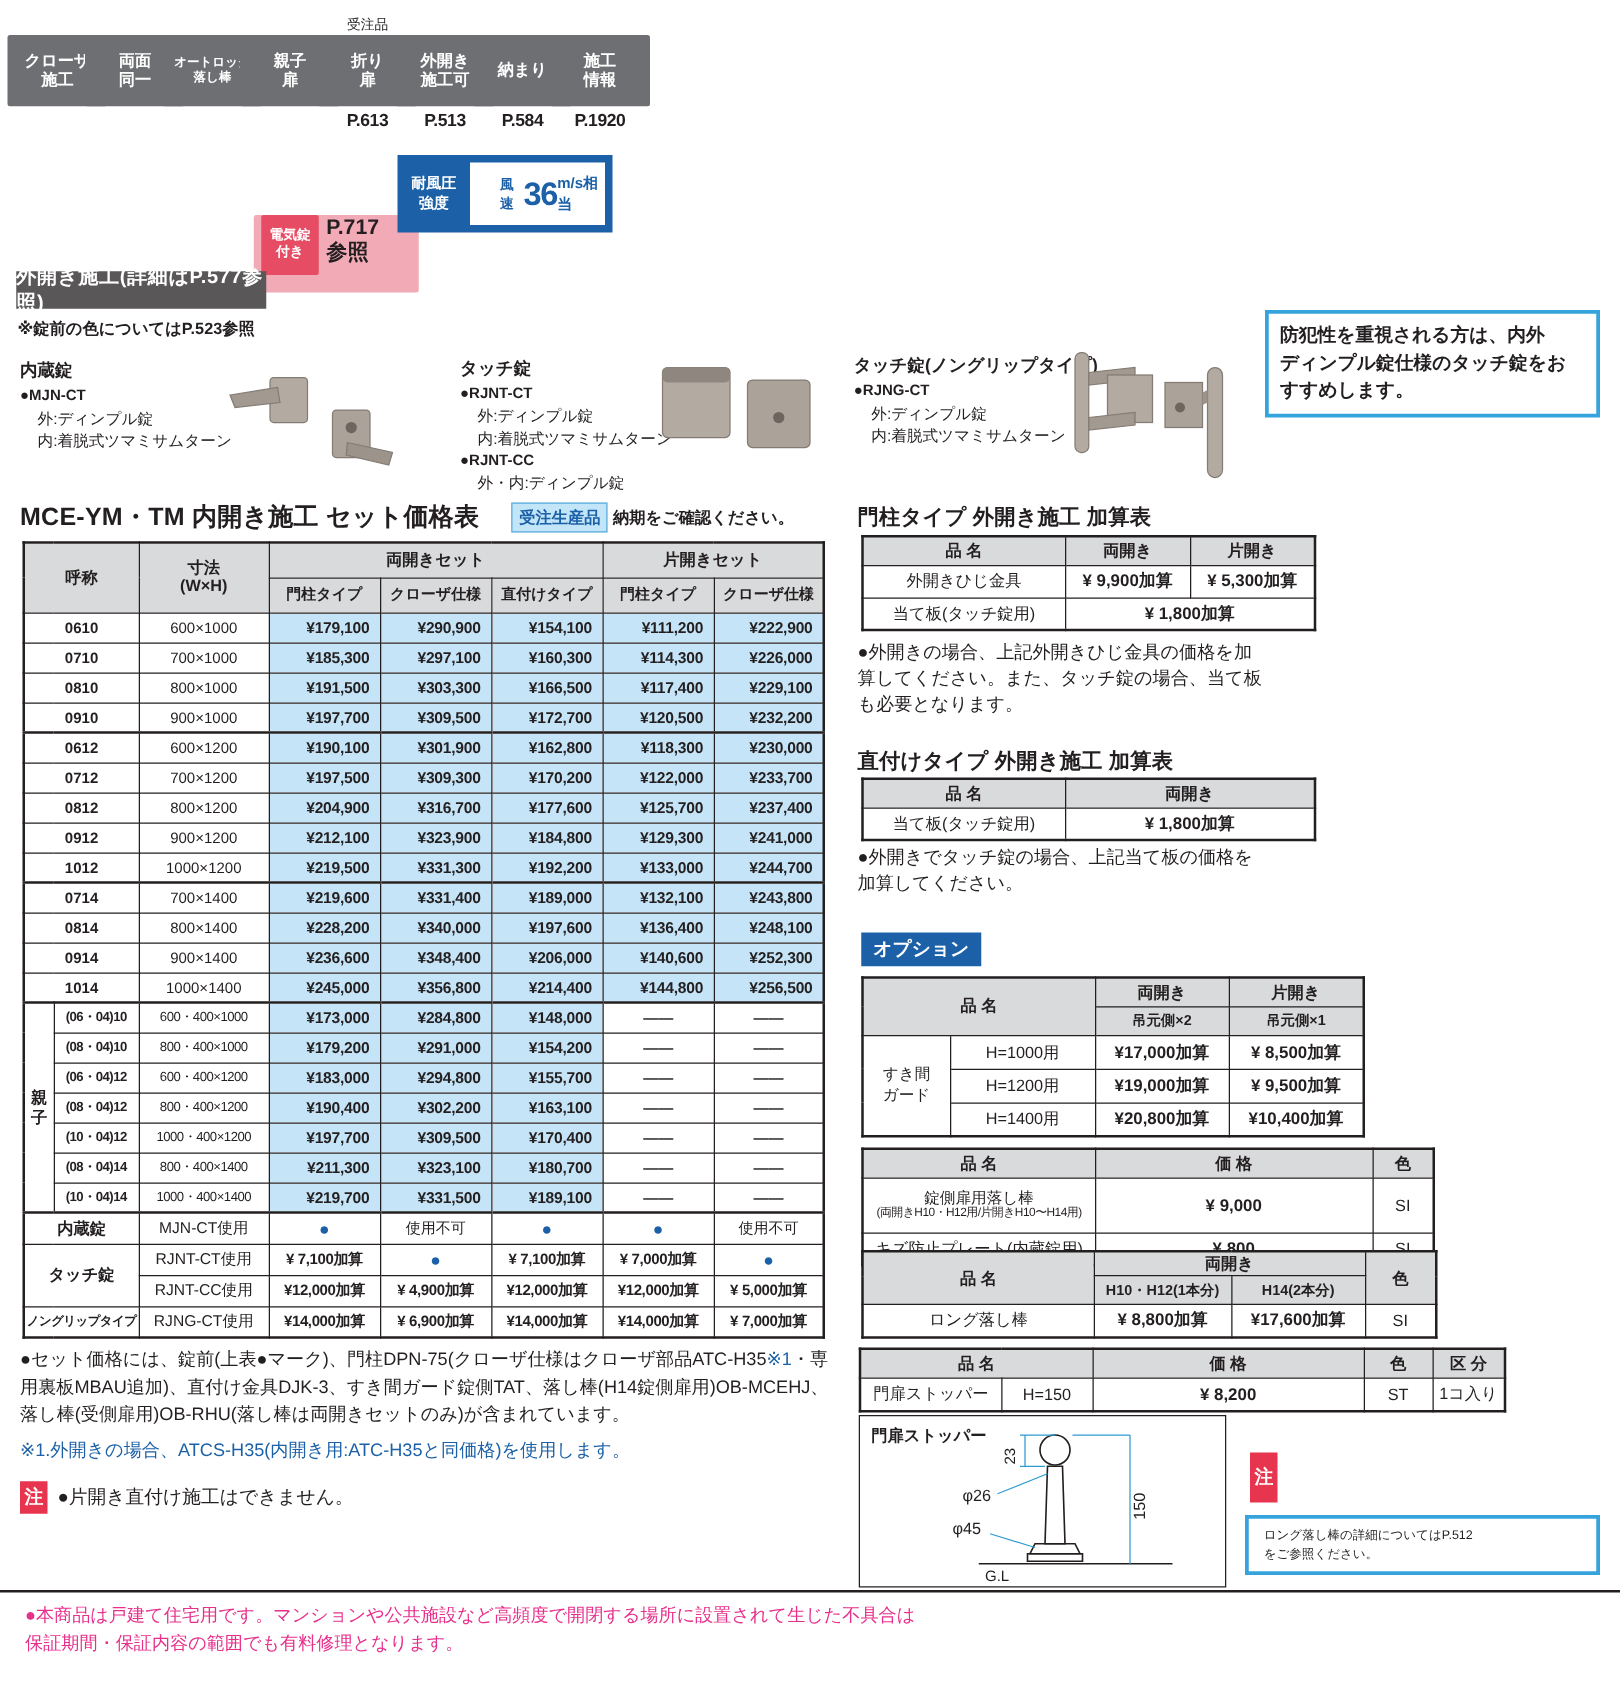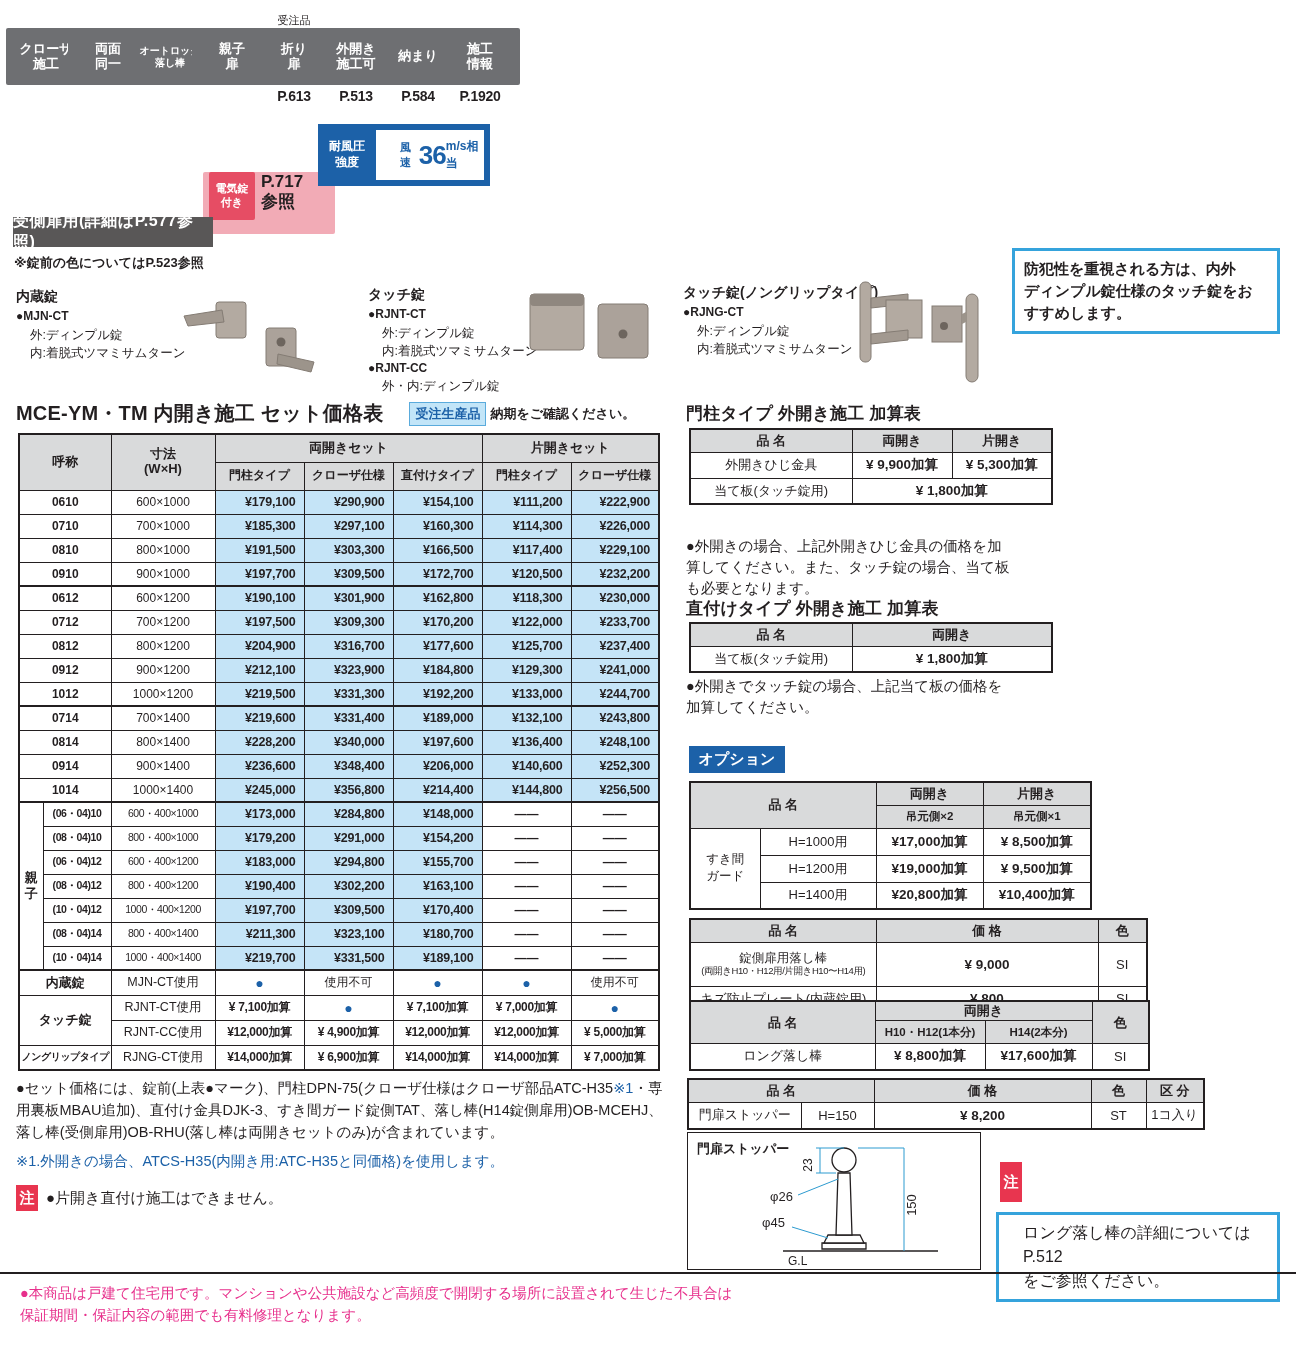--- a/index.html
+++ b/index.html
@@ -109,21 +109,21 @@
   .opt-label{background:var(--blue);color:#fff;font-weight:bold;font-size:15px;
     width:96px;height:27px;display:flex;align-items:center;justify-content:center;}
   .rt .sm{font-size:11.5px;}
   .nm2{font-size:12.5px;line-height:1.15;}
   .nm2 .nm-sub{font-size:9.5px;letter-spacing:-0.4px;display:block;}
   .diagram-box{border:1.5px solid var(--ink);}
   .diagram-label{position:absolute;left:9px;top:7px;font-size:13px;font-weight:bold;}
   .note-warn2{display:flex;gap:8px;font-size:15px;line-height:1.45;align-items:flex-start;}
   .note-warn2 .warn-badge{height:40px;}
   .note-warn2 .wtext{white-space:pre-line;font-weight:bold;}
-  .blue-box{border:3px solid var(--lt-blue-border);padding:6px 24px;font-size:16px;line-height:1.5;white-space:pre-line;}
+  .blue-box{border:3px solid var(--lt-blue-border);padding:6px 12px;font-size:10px;line-height:1.5;white-space:pre-line;}
 
   .divider{left:0;top:1272px;width:1296px;height:2px;background:var(--ink);}
   .bottom-note{left:20px;top:1283px;width:1200px;color:var(--magenta);font-size:14.5px;
     line-height:1.5;white-space:pre-line;}
 
   .photo{display:block;}
 </style>
 </head>
 <body>
 
@@ -195,21 +195,21 @@
 <div class="abs wind">
   <div class="wind-label">耐風圧
 強度</div>
   <div class="wind-panel">
     <span class="wind-prefix">風速</span>
     <span class="wind-value">36</span>
     <span class="wind-unit">m/s相当</span>
   </div>
 </div>
 
-<div class="abs lock-bar">受側扉用(詳細はP.577参照)</div>
+<div class="abs lock-bar">外開き施工(詳細はP.577参照)</div>
 <div class="abs lock-color-note">※錠前の色についてはP.523参照</div>
 
 <div class="abs lock-block" style="left:16px;top:286px;">
   <div class="lk-name">内蔵錠</div>
   <div class="lk-model">●MJN-CT</div>
   <div class="lk-line">外:ディンプル錠</div>
   <div class="lk-line">内:着脱式ツマミサムターン</div>
 </div>
 <svg class="abs photo" style="left:178px;top:292px;" width="140" height="100" viewBox="0 0 140 100">
   <rect x="38" y="10" width="30" height="36" rx="3" fill="#b3aaa1" stroke="#847c74"></rect>
@@ -554,21 +554,21 @@
       <td class="nm">外開きひじ金具</td>
       <td class="pr">¥ 9,900加算</td>
       <td class="pr">¥ 5,300加算</td>
     </tr>
     <tr style="height:26px;">
       <td class="nm">当て板(タッチ錠用)</td>
       <td class="pr" colspan="2">¥ 1,800加算</td>
     </tr>
   </tbody>
 </table>
-<div class="abs r-note" style="left:686px;top:536px;width:330px;">●外開きの場合、上記外開きひじ金具の価格を加算してください。また、タッチ錠の場合、当て板も必要となります。</div>
+<div class="abs r-note" style="left:686px;top:512px;width:330px;">●外開きの場合、上記外開きひじ金具の価格を加算してください。また、タッチ錠の場合、当て板も必要となります。</div>
 
 <div class="abs r-title" style="left:686px;top:597px;">直付けタイプ 外開き施工 加算表</div>
 <table class="abs rt" style="left:689px;top:622px;width:362px;">
   <colgroup>
       <col style="width:162px">
       <col style="width:200px">
     </colgroup>
   <thead>
     <tr>
       <th>品 名</th>

